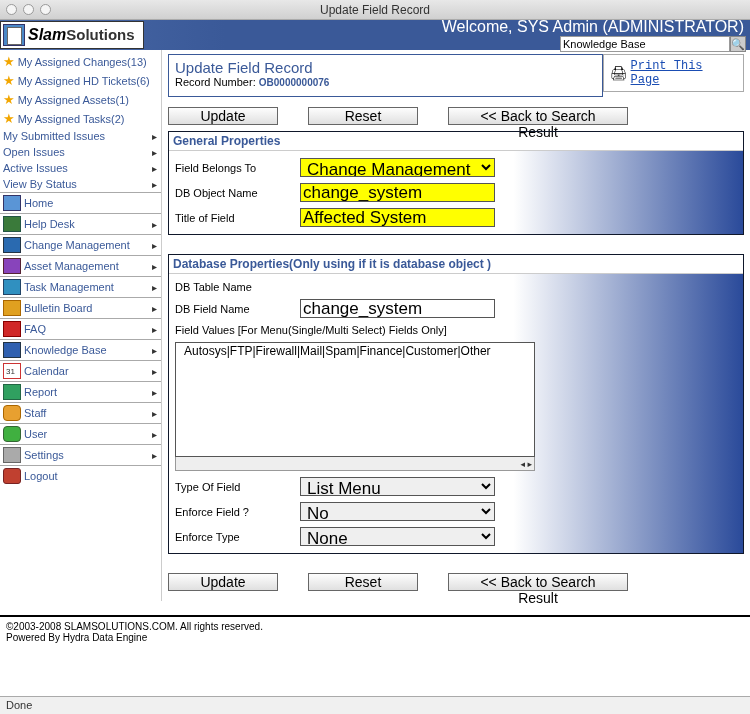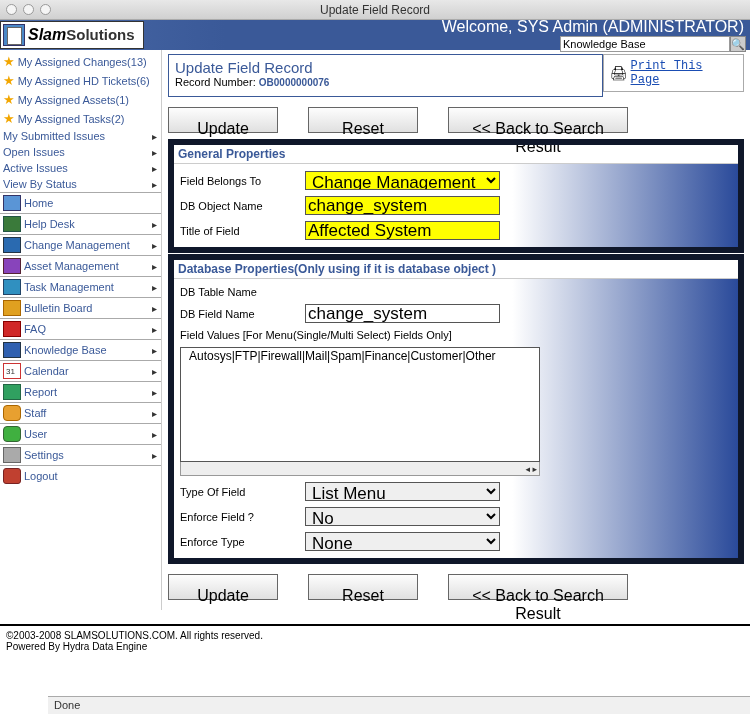--- a/index.html
+++ b/index.html
@@ -115,33 +115,33 @@
       font-size: 12px;
     }
     .print-box a { color: #1a4db3; text-decoration: underline; margin-left: 3px; font-family: Liberation Mono, monospace; }
     .printer-icon { font-size: 14px; }
     .button-row {
       display: flex;
       margin: 10px 0 6px 0;
       gap: 0;
     }
     .btn {
-      height: 24px;
+      height: 18px;
       background: linear-gradient(to bottom, #fdfdfd, #e0e0e0);
       border: 1px solid #666;
-      font-size: 16px;
+      font-size: 14px;
       cursor: pointer;
-      padding: 12px 10px;
+      padding: 0 10px;
     }
     .btn-update { width: 110px; }
     .btn-reset { width: 110px; margin-left: 30px; }
     .btn-back { width: 180px; margin-left: 30px; }
     .section {
-      border: 6px solid #0f172a;
-      margin-bottom: 1px;
+      border: 1px solid #0f172a;
+      margin-bottom: 19px;
       position: relative;
     }
     .section-header {
       color: #3a5998;
       font-weight: bold;
       font-size: 12px;
       padding: 2px 4px;
       border-bottom: 1px solid #ccc;
     }
     .section-body {
@@ -185,21 +185,20 @@
     }
     .statusbar {
       position: absolute;
       bottom: 0; left: 0; right: 0;
       height: 18px;
       border-top: 1px solid #aaa;
       background: #f0f0f0;
       font-size: 11px;
       padding: 2px 6px;
       color: #333;
-      margin-left: 48px;
     }
     
     .ico-home { background: #5a95d6; border: 1px solid #336; }
     .ico-help { background: #3a7a3a; border: 1px solid #254; }
     .ico-change { background: #2a6ab0; border: 1px solid #234; }
     .ico-asset { background: #8844bb; border: 1px solid #523; }
     .ico-task { background: #3090c0; border: 1px solid #246; }
     .ico-bb { background: #e0a020; border: 1px solid #a60; }
     .ico-faq { background: #d02828; border: 1px solid #800; }
     .ico-kb { background: #3060b0; border: 1px solid #234; }

